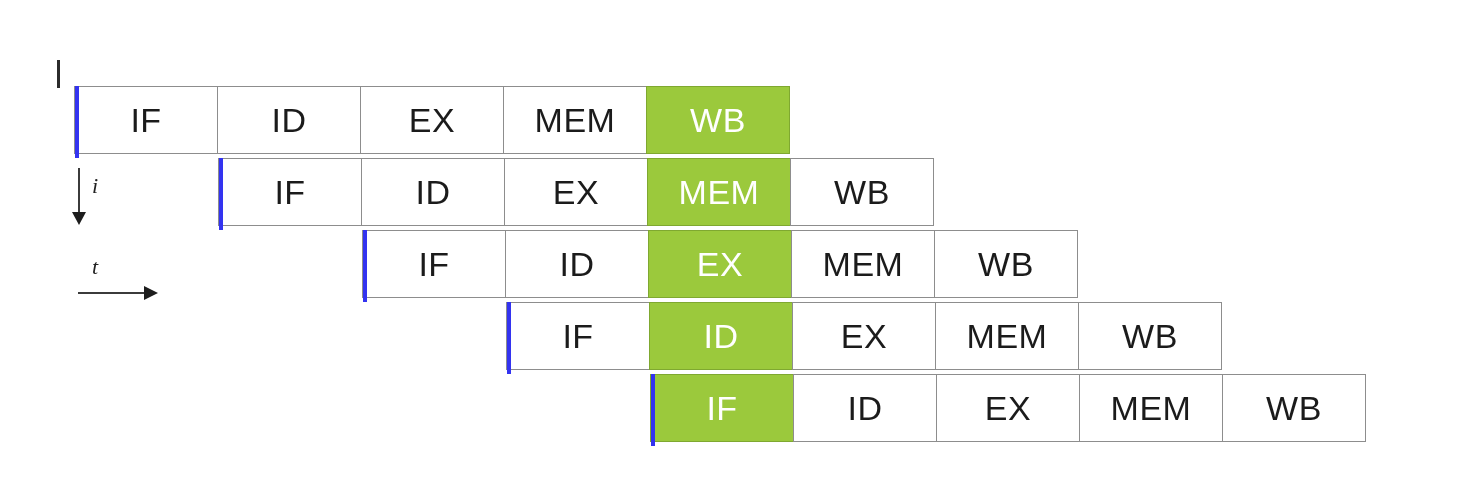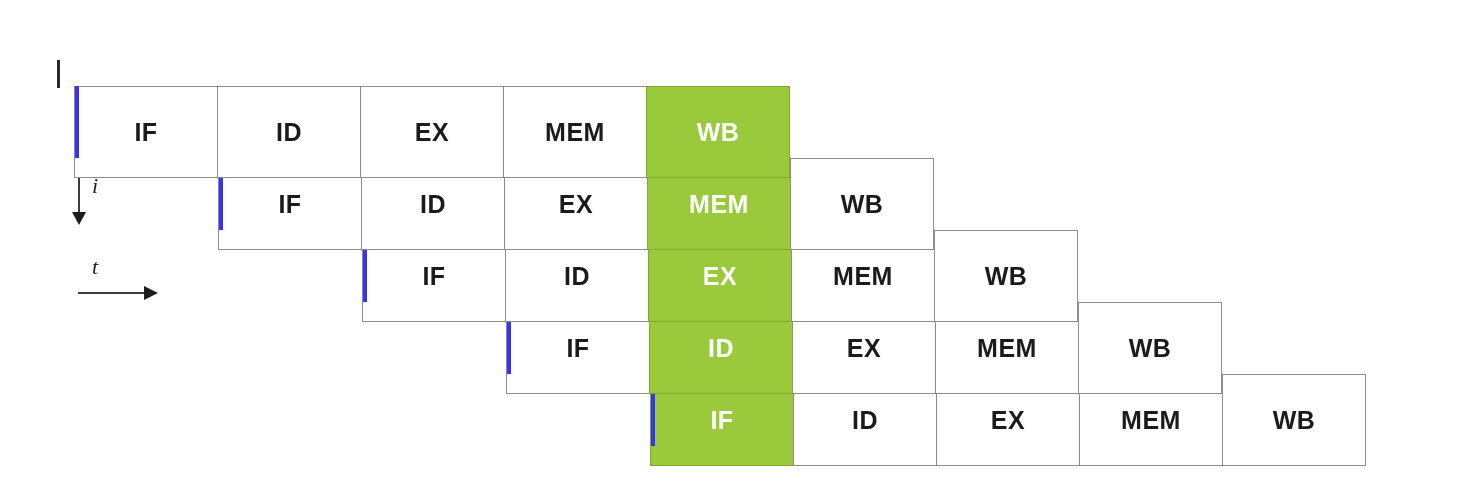--- a/index.html
+++ b/index.html
@@ -93,32 +93,31 @@
   }
 
   
   .pipe-row {
     position: absolute;
     height: 72px;
     display: flex;
   }
   .pipe-cell {
     width: 144px;
-    height: 92px;
+    height: 68px;
     box-sizing: border-box;
     border: 1px solid #8d8d8d;
     margin-left: -1px;
     display: flex;
     align-items: center;
     justify-content: center;
-    font-size: 25px;
+    font-size: 34px;
     letter-spacing: 0.5px;
     color: #1b1b1b;
     background: #ffffff;
-    font-weight: bold;
   }
   .pipe-cell:first-child {
     margin-left: 0;
   }
   .pipe-cell.hl {
     background: #9bc93c;
     color: #ffffff;
     border-color: #7fa830;
   }
   .row-start-marker {

